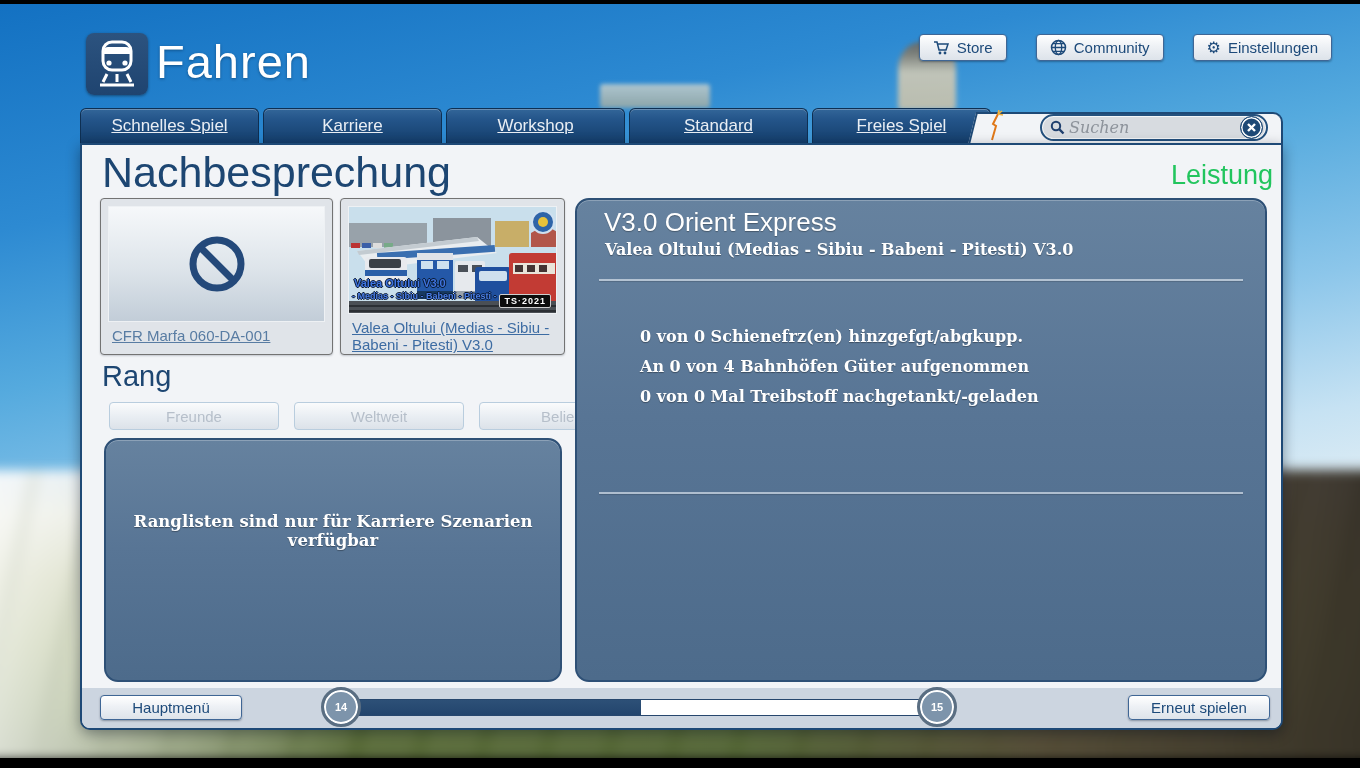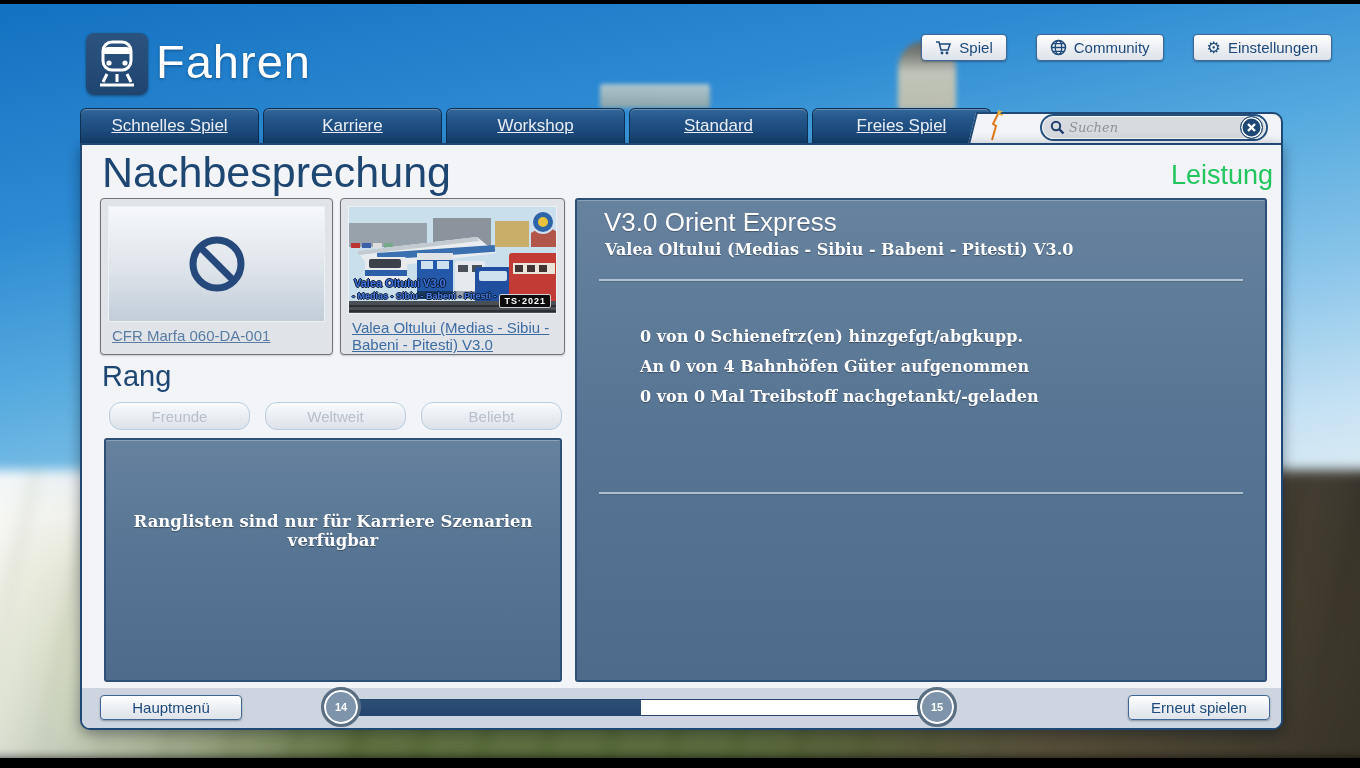--- a/index.html
+++ b/index.html
@@ -45,21 +45,21 @@
     box-shadow:inset 0 1px 0 rgba(255,255,255,.28);
     color:#e9eef4;font-size:17px;cursor:pointer;box-sizing:border-box;text-decoration:underline;}
   .search-slant{position:absolute;left:972px;top:112px;width:60px;height:33px;background:#f2f4f7;
     border-left:2px solid #1e4976;border-top:2px solid #1e4976;transform:skewX(-14deg);box-sizing:border-box;}
   .search-tab{position:absolute;left:1000px;top:112px;width:283px;height:33px;background:#f2f4f7;
     border-top:2px solid #1e4976;border-right:2px solid #1e4976;border-radius:0 10px 0 0;box-sizing:border-box;}
   .spark{position:absolute;left:982px;top:110px;}
   .search-pill{position:absolute;left:1040px;top:114px;width:228px;height:27px;border-radius:14px;
     background:#d7dbe0;border:2px solid #24517e;box-shadow:inset 0 0 0 1px #f4f6f8;
     display:flex;align-items:center;padding:0 3px 0 8px;box-sizing:border-box;}
-  .search-pill input{flex:1;border:none;background:transparent;outline:none;font-size:13px;
+  .search-pill input{flex:1;border:none;background:transparent;outline:none;font-size:16px;
     color:#404040;min-width:0;padding:0 4px;}
   .search-pill input::placeholder{font-family:"DejaVu Serif",serif;font-style:italic;color:#8d939b;}
   .search-clear{width:21px;height:21px;border-radius:50%;background:#1e4976;border:1.5px solid #1e4976;
     box-shadow:inset 0 0 0 1.5px #fff;display:flex;align-items:center;justify-content:center;cursor:pointer;flex:0 0 auto;}
 
   
   .panel{position:absolute;left:80px;top:143px;width:1203px;height:587px;background:#f2f4f7;
     border:2px solid #1e4976;border-radius:0 0 10px 10px;box-sizing:border-box;
     box-shadow:0 4px 14px rgba(0,10,25,.4);}
   .page-title{position:absolute;left:102px;top:148px;font-size:43px;color:#1d4672;}
@@ -80,25 +80,25 @@
   .thumb-title{position:absolute;left:5px;bottom:24px;font-size:11px;font-weight:bold;color:#3f74e0;
     text-shadow:-1px 0 #0a1a33,0 1px #0a1a33,1px 0 #0a1a33,0 -1px #0a1a33;white-space:nowrap;}
   .thumb-sub{position:absolute;left:3px;bottom:12px;font-size:9px;font-weight:bold;color:#4a7de4;
     text-shadow:-1px 0 #0a1a33,0 1px #0a1a33,1px 0 #0a1a33,0 -1px #0a1a33;white-space:nowrap;}
   .thumb-badge{position:absolute;right:5px;bottom:5px;background:#0c0c0c;border:1px solid #cfcfcf;border-radius:2px;
     color:#fff;font-size:9px;font-weight:bold;padding:1px 4px;letter-spacing:1px;}
 
   
   .rang-title{position:absolute;left:102px;top:360px;font-size:29px;color:#1d4672;}
   .rang-filters{position:absolute;left:109px;top:402px;display:flex;gap:15px;}
-  .btn-disabled{width:141px;height:28px;display:flex;align-items:center;justify-content:center;
+  .btn-disabled{width:170px;height:28px;display:flex;align-items:center;justify-content:center;
     background:linear-gradient(180deg,#fafbfc 0%,#e8edf2 55%,#dce2e9 100%);
-    border:1px solid #b9cdde;border-radius:12px;color:#b6bfca;font-size:15px;cursor:pointer;box-sizing:border-box;}
+    border:1px solid #b9cdde;border-radius:4px;color:#b6bfca;font-size:15px;cursor:pointer;box-sizing:border-box;}
   .slate-panel{background:linear-gradient(180deg,#66829f 0%,#587595 45%,#4d6b8b 100%);
-    border:2px solid #2e5076;border-radius:3px;box-sizing:border-box;box-shadow:inset 0 1px 0 rgba(255,255,255,.25);}
+    border:2px solid #2e5076;border-radius:14px;box-sizing:border-box;box-shadow:inset 0 1px 0 rgba(255,255,255,.25);}
   .rank-panel{position:absolute;left:104px;top:438px;width:458px;height:244px;}
   .rank-empty{position:absolute;left:0;right:0;top:72px;text-align:center;
     font-family:"DejaVu Serif",serif;font-weight:bold;font-size:16.5px;color:#fff;
     text-shadow:0 1px 1px rgba(0,0,0,.35);}
 
   
   .perf-panel{position:absolute;left:575px;top:198px;width:692px;height:484px;}
   .perf-scenario{position:absolute;left:27px;top:7px;font-size:26px;color:#fff;text-shadow:0 1px 1px rgba(0,0,0,.3);}
   .perf-route{position:absolute;left:28px;top:40px;font-family:"DejaVu Serif",serif;font-weight:bold;
     font-size:16px;color:#fff;text-shadow:0 1px 1px rgba(0,0,0,.35);}
@@ -147,21 +147,21 @@
   </div>
   <div class="app-title">Fahren</div>
 
   <div class="topbar">
     <div class="btn">
       <svg width="17" height="16" viewBox="0 0 17 16">
         <path d="M1 2 h3 l2 8 h7 l2-6 H5" fill="none" stroke="#1d4a7a" stroke-width="1.5"></path>
         <circle cx="7" cy="13" r="1.4" fill="#1d4a7a"></circle>
         <circle cx="12" cy="13" r="1.4" fill="#1d4a7a"></circle>
       </svg>
-      <span>Spiel</span>
+      <span>Store</span>
     </div>
     <div class="btn">
       <svg width="17" height="17" viewBox="0 0 17 17">
         <circle cx="8.5" cy="8.5" r="7" fill="none" stroke="#1d4a7a" stroke-width="1.5"></circle>
         <ellipse cx="8.5" cy="8.5" rx="3.2" ry="7" fill="none" stroke="#1d4a7a" stroke-width="1.3"></ellipse>
         <path d="M1.5 8.5 h14 M2.5 4.7 h12 M2.5 12.3 h12" stroke="#1d4a7a" stroke-width="1.3" fill="none"></path>
       </svg>
       <span>Community</span>
     </div>
     <div class="btn">

